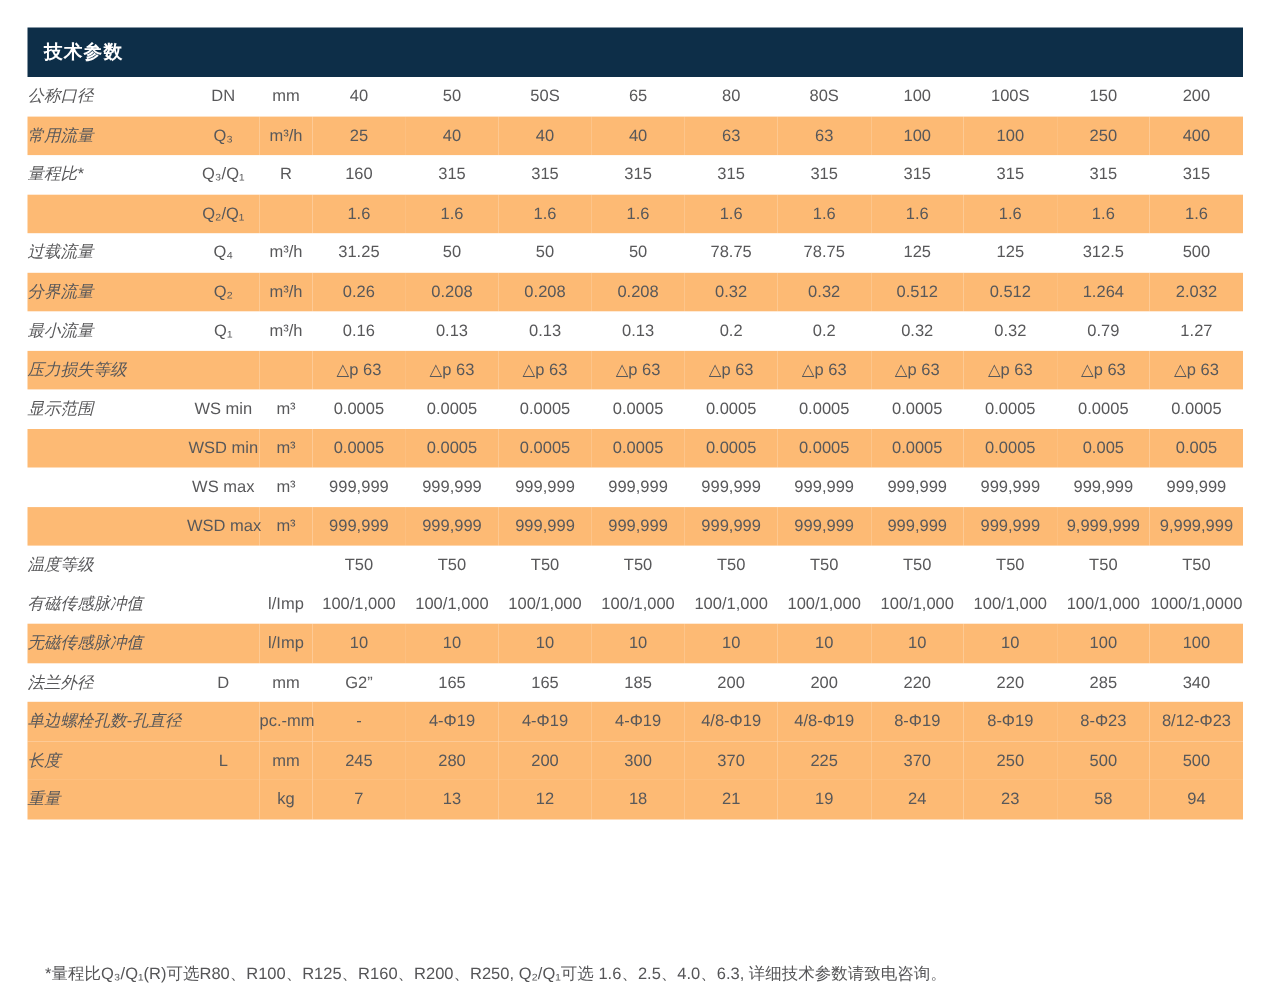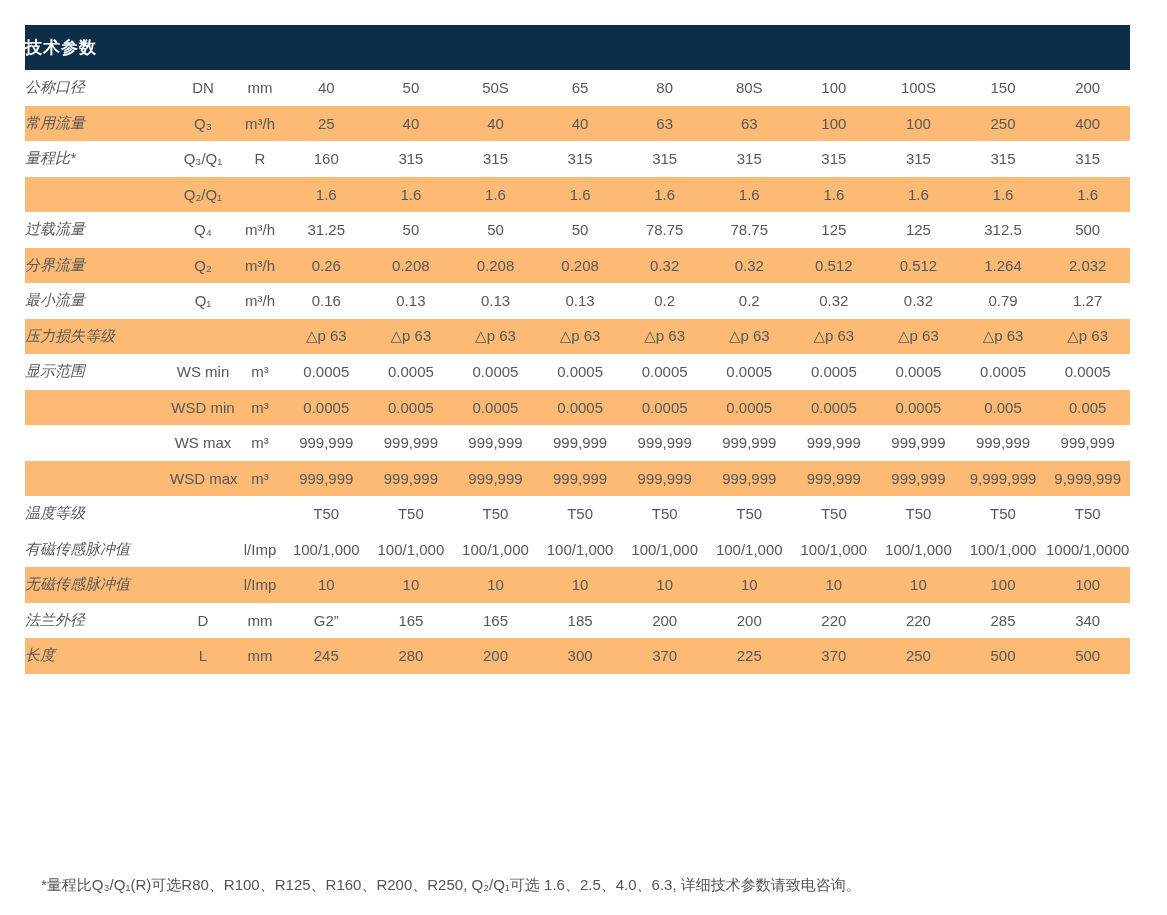--- a/index.html
+++ b/index.html
@@ -21,20 +21,21 @@
     top: 25px;
     width: 1105px;
   }
   .panel-header {
     background: #0d2e48;
     color: #ffffff;
     height: 45px;
     line-height: 45px;
     font-size: 17px;
     font-weight: bold;
+    padding-left: 15px;
     box-sizing: border-box;
     letter-spacing: 1px;
   }
   table.spec {
     border-collapse: collapse;
     table-layout: fixed;
     width: 100%;
     font-size: 15px;
     color: #58585a;
   }
@@ -309,31 +310,61 @@
             <td class="c-val">165</td>
             <td class="c-val">185</td>
             <td class="c-val">200</td>
             <td class="c-val">200</td>
             <td class="c-val">220</td>
             <td class="c-val">220</td>
             <td class="c-val">285</td>
             <td class="c-val">340</td>
           </tr>
           <tr class="alt">
+            <td class="c-label">单边螺栓孔数-孔直径</td>
+            <td class="c-symbol"></td>
+            <td class="c-unit">pc.-mm</td>
+            <td class="c-val">-</td>
+            <td class="c-val">4-Φ19</td>
+            <td class="c-val">4-Φ19</td>
+            <td class="c-val">4-Φ19</td>
+            <td class="c-val">4/8-Φ19</td>
+            <td class="c-val">4/8-Φ19</td>
+            <td class="c-val">8-Φ19</td>
+            <td class="c-val">8-Φ19</td>
+            <td class="c-val">8-Φ23</td>
+            <td class="c-val">8/12-Φ23</td>
+          </tr>
+          <tr class="alt">
             <td class="c-label">长度</td>
             <td class="c-symbol">L</td>
             <td class="c-unit">mm</td>
             <td class="c-val">245</td>
             <td class="c-val">280</td>
             <td class="c-val">200</td>
             <td class="c-val">300</td>
             <td class="c-val">370</td>
             <td class="c-val">225</td>
             <td class="c-val">370</td>
             <td class="c-val">250</td>
             <td class="c-val">500</td>
             <td class="c-val">500</td>
           </tr>
+          <tr class="alt">
+            <td class="c-label">重量</td>
+            <td class="c-symbol"></td>
+            <td class="c-unit">kg</td>
+            <td class="c-val">7</td>
+            <td class="c-val">13</td>
+            <td class="c-val">12</td>
+            <td class="c-val">18</td>
+            <td class="c-val">21</td>
+            <td class="c-val">19</td>
+            <td class="c-val">24</td>
+            <td class="c-val">23</td>
+            <td class="c-val">58</td>
+            <td class="c-val">94</td>
+          </tr>
         </tbody>
     </table>
   </div>
   <div class="footnote">*量程比Q₃/Q₁(R)可选R80、R100、R125、R160、R200、R250, Q₂/Q₁可选 1.6、2.5、4.0、6.3, 详细技术参数请致电咨询。</div>
 </div>
 
 </body></html>

